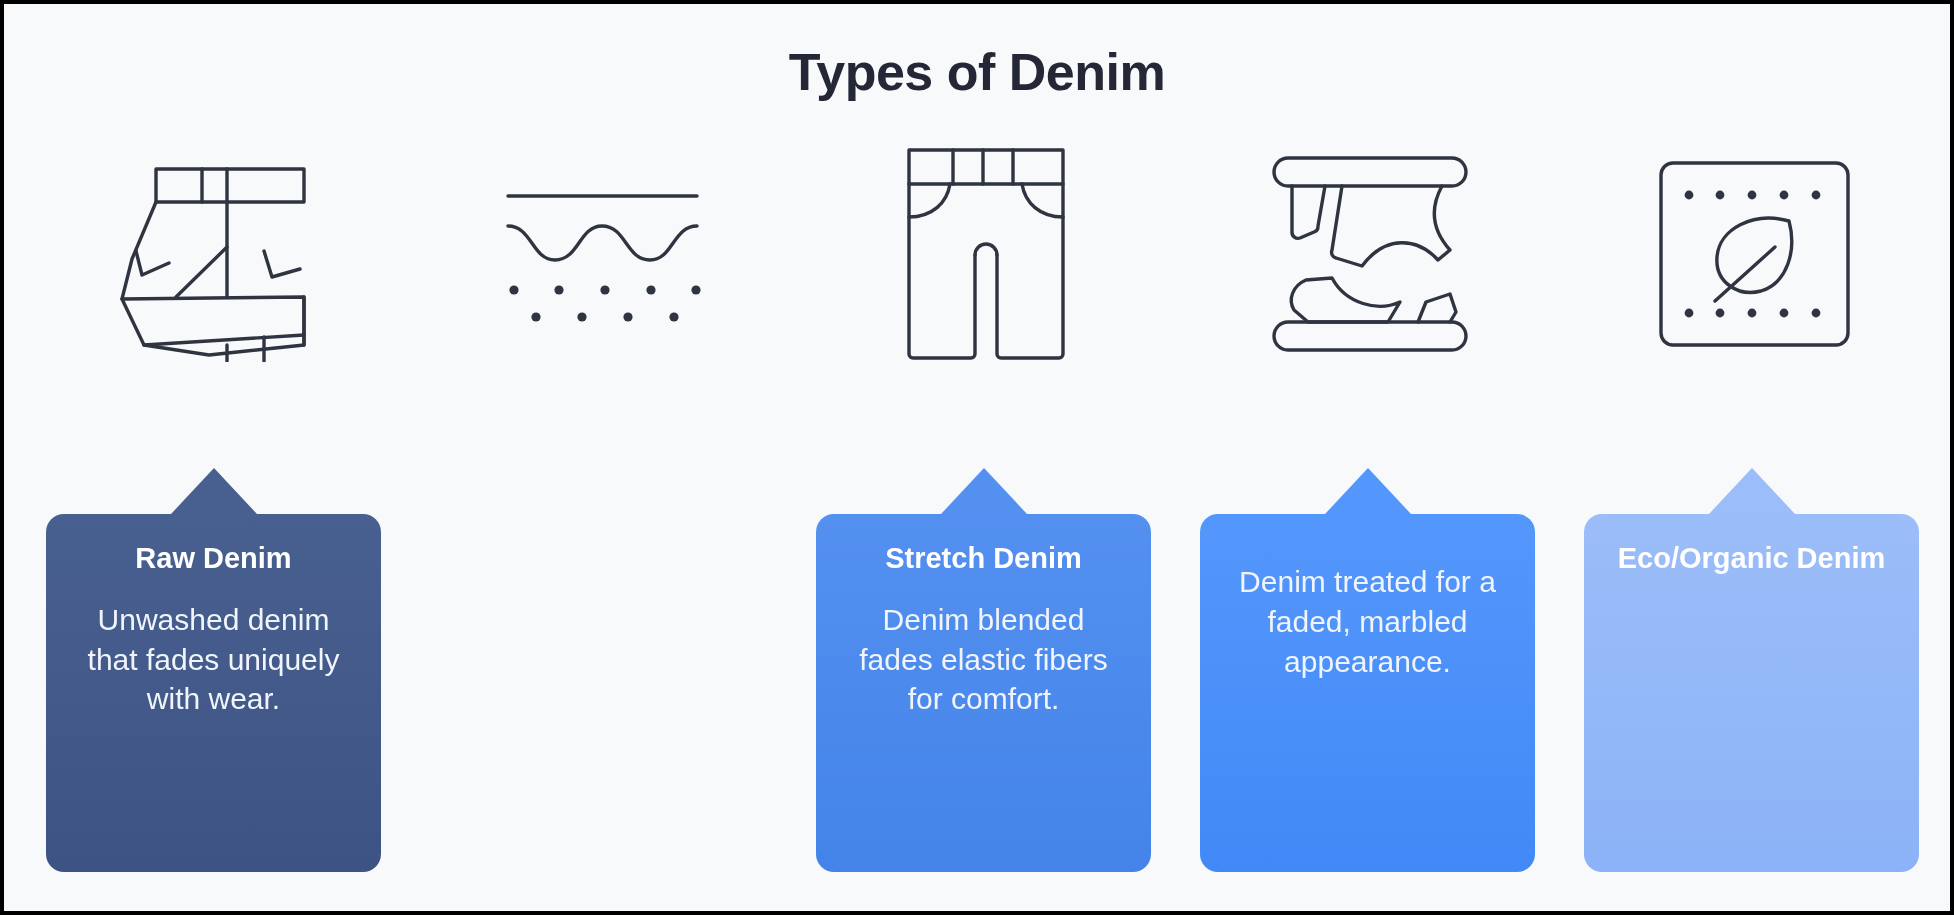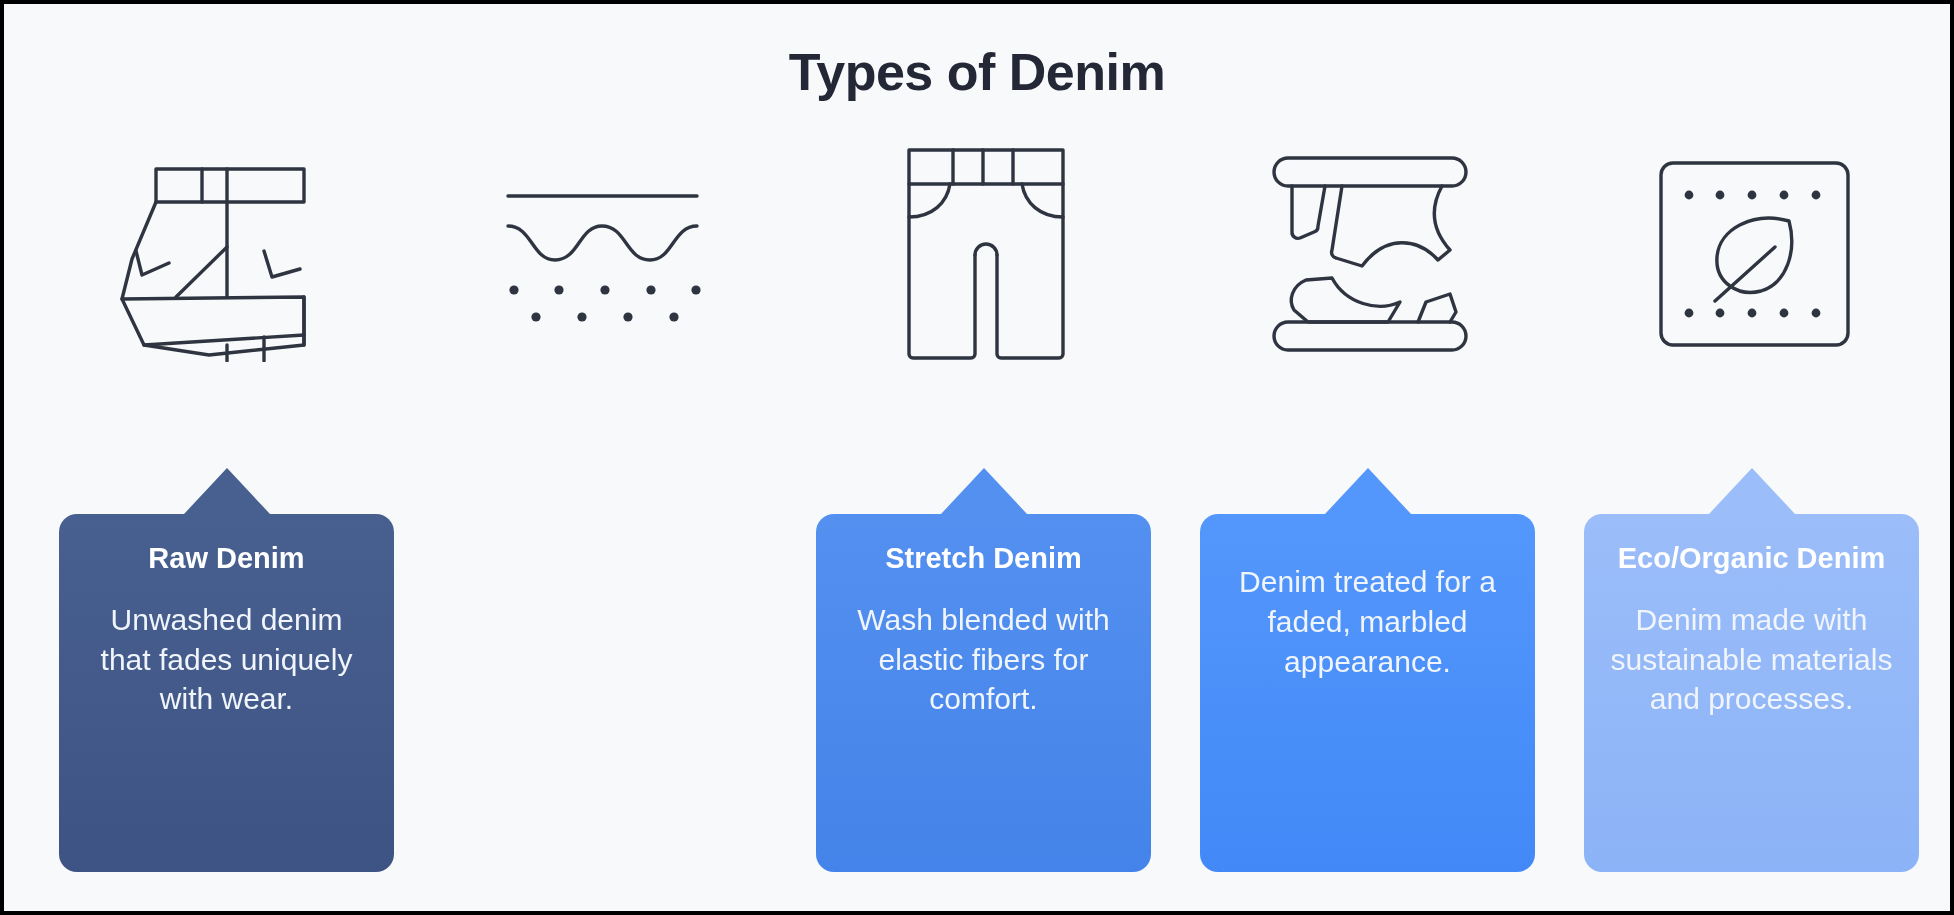--- a/index.html
+++ b/index.html
@@ -170,37 +170,36 @@
         <circle cx="127" cy="154" r="4.4"></circle>
         <circle cx="159" cy="154" r="4.4"></circle>
       </g>
 
       <path d="M132 62 C 96 52, 62 70, 60 98 C 58 124, 82 138, 104 132
                C 130 124, 140 92, 132 62 Z"></path>
       <path d="M58 142 L118 88"></path>
     </svg>
   </div>
 
-  <div class="card" id="card-0" style="background: linear-gradient(rgb(72, 96, 143) 0%, rgb(61, 83, 132) 100%); margin-left: 13px;">
+  <div class="card" id="card-0" style="background: linear-gradient(rgb(72, 96, 143) 0%, rgb(61, 83, 132) 100%);">
     <div class="pointer" style="border-bottom: 46px solid rgb(72, 96, 143);"></div>
     <div class="card-title">Raw Denim</div>
     <div class="card-desc">Unwashed denim that fades uniquely with wear.</div>
   </div>
 
 
   <div class="card" id="card-2" style="background: linear-gradient(rgb(83, 144, 240) 0%, rgb(68, 131, 233) 100%);">
     <div class="pointer" style="border-bottom: 46px solid rgb(83, 144, 240);"></div>
     <div class="card-title">Stretch Denim</div>
-    <div class="card-desc">Wash blended with elastic fibers for comfort.</div>
+    <div class="card-desc">Denim blended fades elastic fibers for comfort.</div>
   </div>
 
   <div class="card" id="card-3" style="background: linear-gradient(rgb(84, 151, 252) 0%, rgb(66, 137, 247) 100%);">
     <div class="pointer" style="border-bottom: 46px solid rgb(84, 151, 252);"></div>
     <div class="card-desc">Denim treated for a faded, marbled appearance.</div>
   </div>
 
   <div class="card" id="card-4" style="background: linear-gradient(rgb(155, 189, 249) 0%, rgb(140, 179, 247) 100%); text-align: center;">
     <div class="pointer" style="border-bottom: 46px solid rgb(155, 189, 249);"></div>
     <div class="card-title">Eco/Organic Denim</div>
-    <div class="card-desc">Denim made with sustainable materials and processes.</div>
   </div>
 
 </div>
 
 </body></html>

